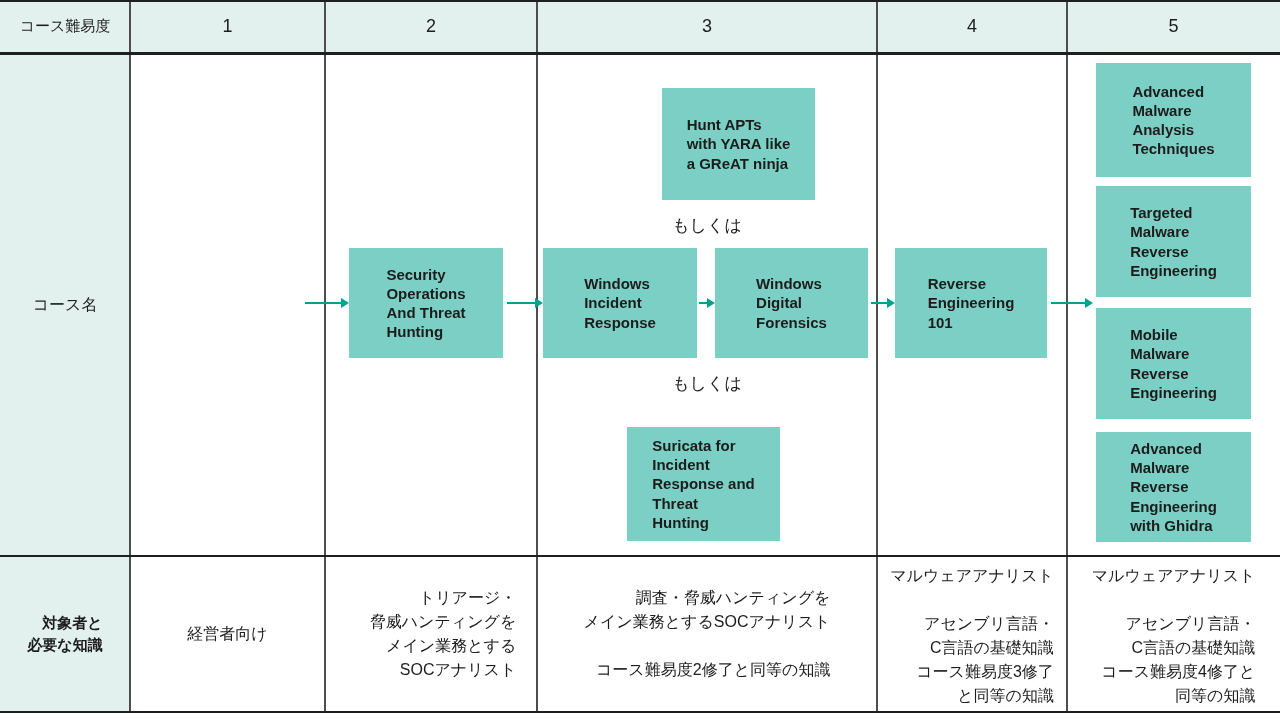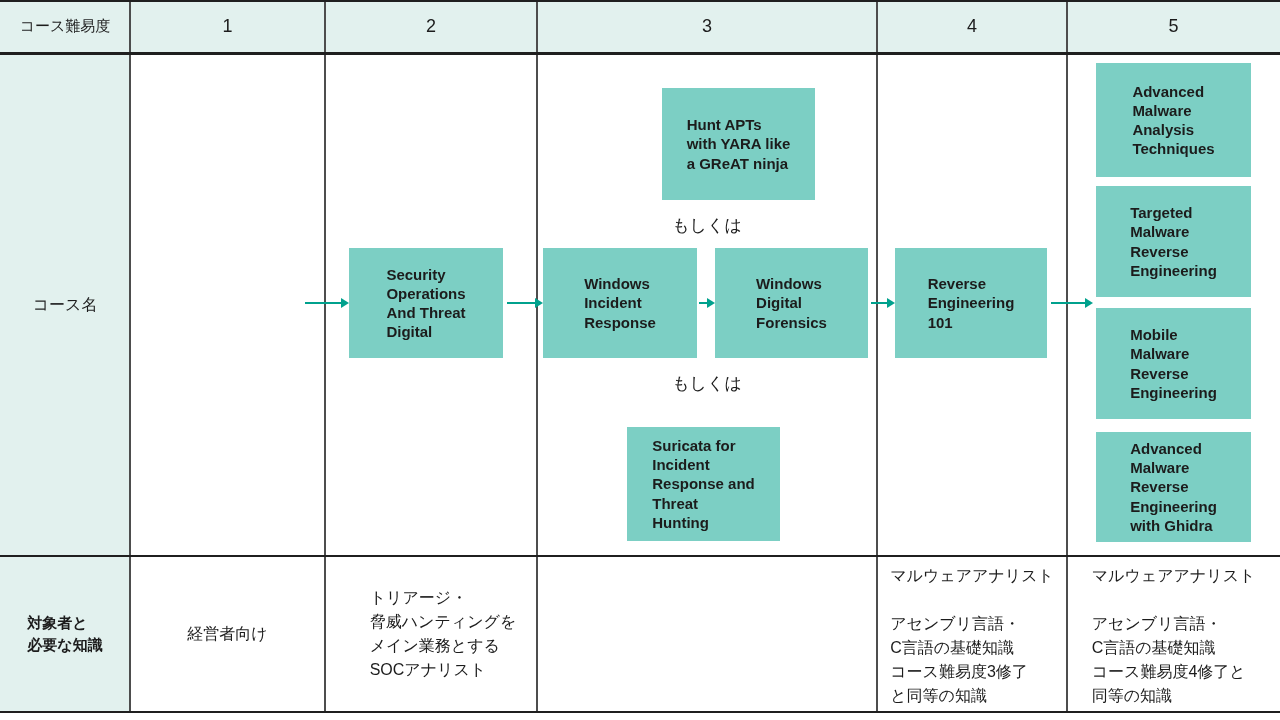--- a/index.html
+++ b/index.html
@@ -13,21 +13,21 @@
   .labelcol-bg{position:absolute;left:0;top:0;width:130px;height:711px;background:var(--header-bg,#e2f1ee);}
   
   .vline{position:absolute;top:0;width:2px;height:711px;background:var(--grid-line,#4d4d4d);}
   .v1{left:129px}.v2{left:324px}.v3{left:536px}.v4{left:876px}.v5{left:1066px}
   .hline{position:absolute;left:0;width:1280px;background:var(--border-dark,#1f1f1f);}
   .h-top{top:0;height:2px}
   .h-head{top:52px;height:3px}
   .h-mid{top:555px;height:2px}
   .h-bot{top:711px;height:2px}
   
-  .cell{position:absolute;display:flex;align-items:center;justify-content:center;text-align:left;}
+  .cell{position:absolute;display:flex;align-items:center;justify-content:center;text-align:right;}
   .pre{white-space:pre-line;}
   
   .hdr{top:0;height:52px;font-size:18px;}
   .hdr-label{left:0;width:130px;font-size:15px;}
   .hdr-1{left:130px;width:195px}
   .hdr-2{left:325px;width:212px}
   .hdr-3{left:537px;width:340px}
   .hdr-4{left:877px;width:190px}
   .hdr-5{left:1067px;width:213px}
   
@@ -97,21 +97,21 @@
   <div class="cell hdr hdr-4">4</div>
   <div class="cell hdr hdr-5">5</div>
 
   <div class="cell audience-label pre">対象者と
 必要な知識</div>
   <div class="cell course-label">コース名</div>
 
   <div class="box b-soc">Security
 Operations
 And Threat
-Digital</div>
+Hunting</div>
   <div class="box b-hunt">Hunt APTs
 with YARA like
 a GReAT ninja</div>
   <div class="box b-wir">Windows
 Incident
 Response</div>
   <div class="box b-wdf">Windows
 Digital
 Forensics</div>
   <div class="box b-suri">Suricata for
@@ -147,20 +147,24 @@
   <div class="arrow a2"></div>
   <div class="arrow a3"></div>
   <div class="arrow a4"></div>
   <div class="arrow a5"></div>
 
   <div class="cell aud aud-1 pre">経営者向け</div>
   <div class="cell aud aud-2 pre">トリアージ・
 脅威ハンティングを
 メイン業務とする
 SOCアナリスト</div>
+  <div class="cell aud aud-3 pre">調査・脅威ハンティングを
+メイン業務とするSOCアナリスト
+
+コース難易度2修了と同等の知識</div>
   <div class="cell aud aud-4 pre">マルウェアアナリスト
 
 アセンブリ言語・
 C言語の基礎知識
 コース難易度3修了
 と同等の知識</div>
   <div class="cell aud aud-5 pre">マルウェアアナリスト
 
 アセンブリ言語・
 C言語の基礎知識

